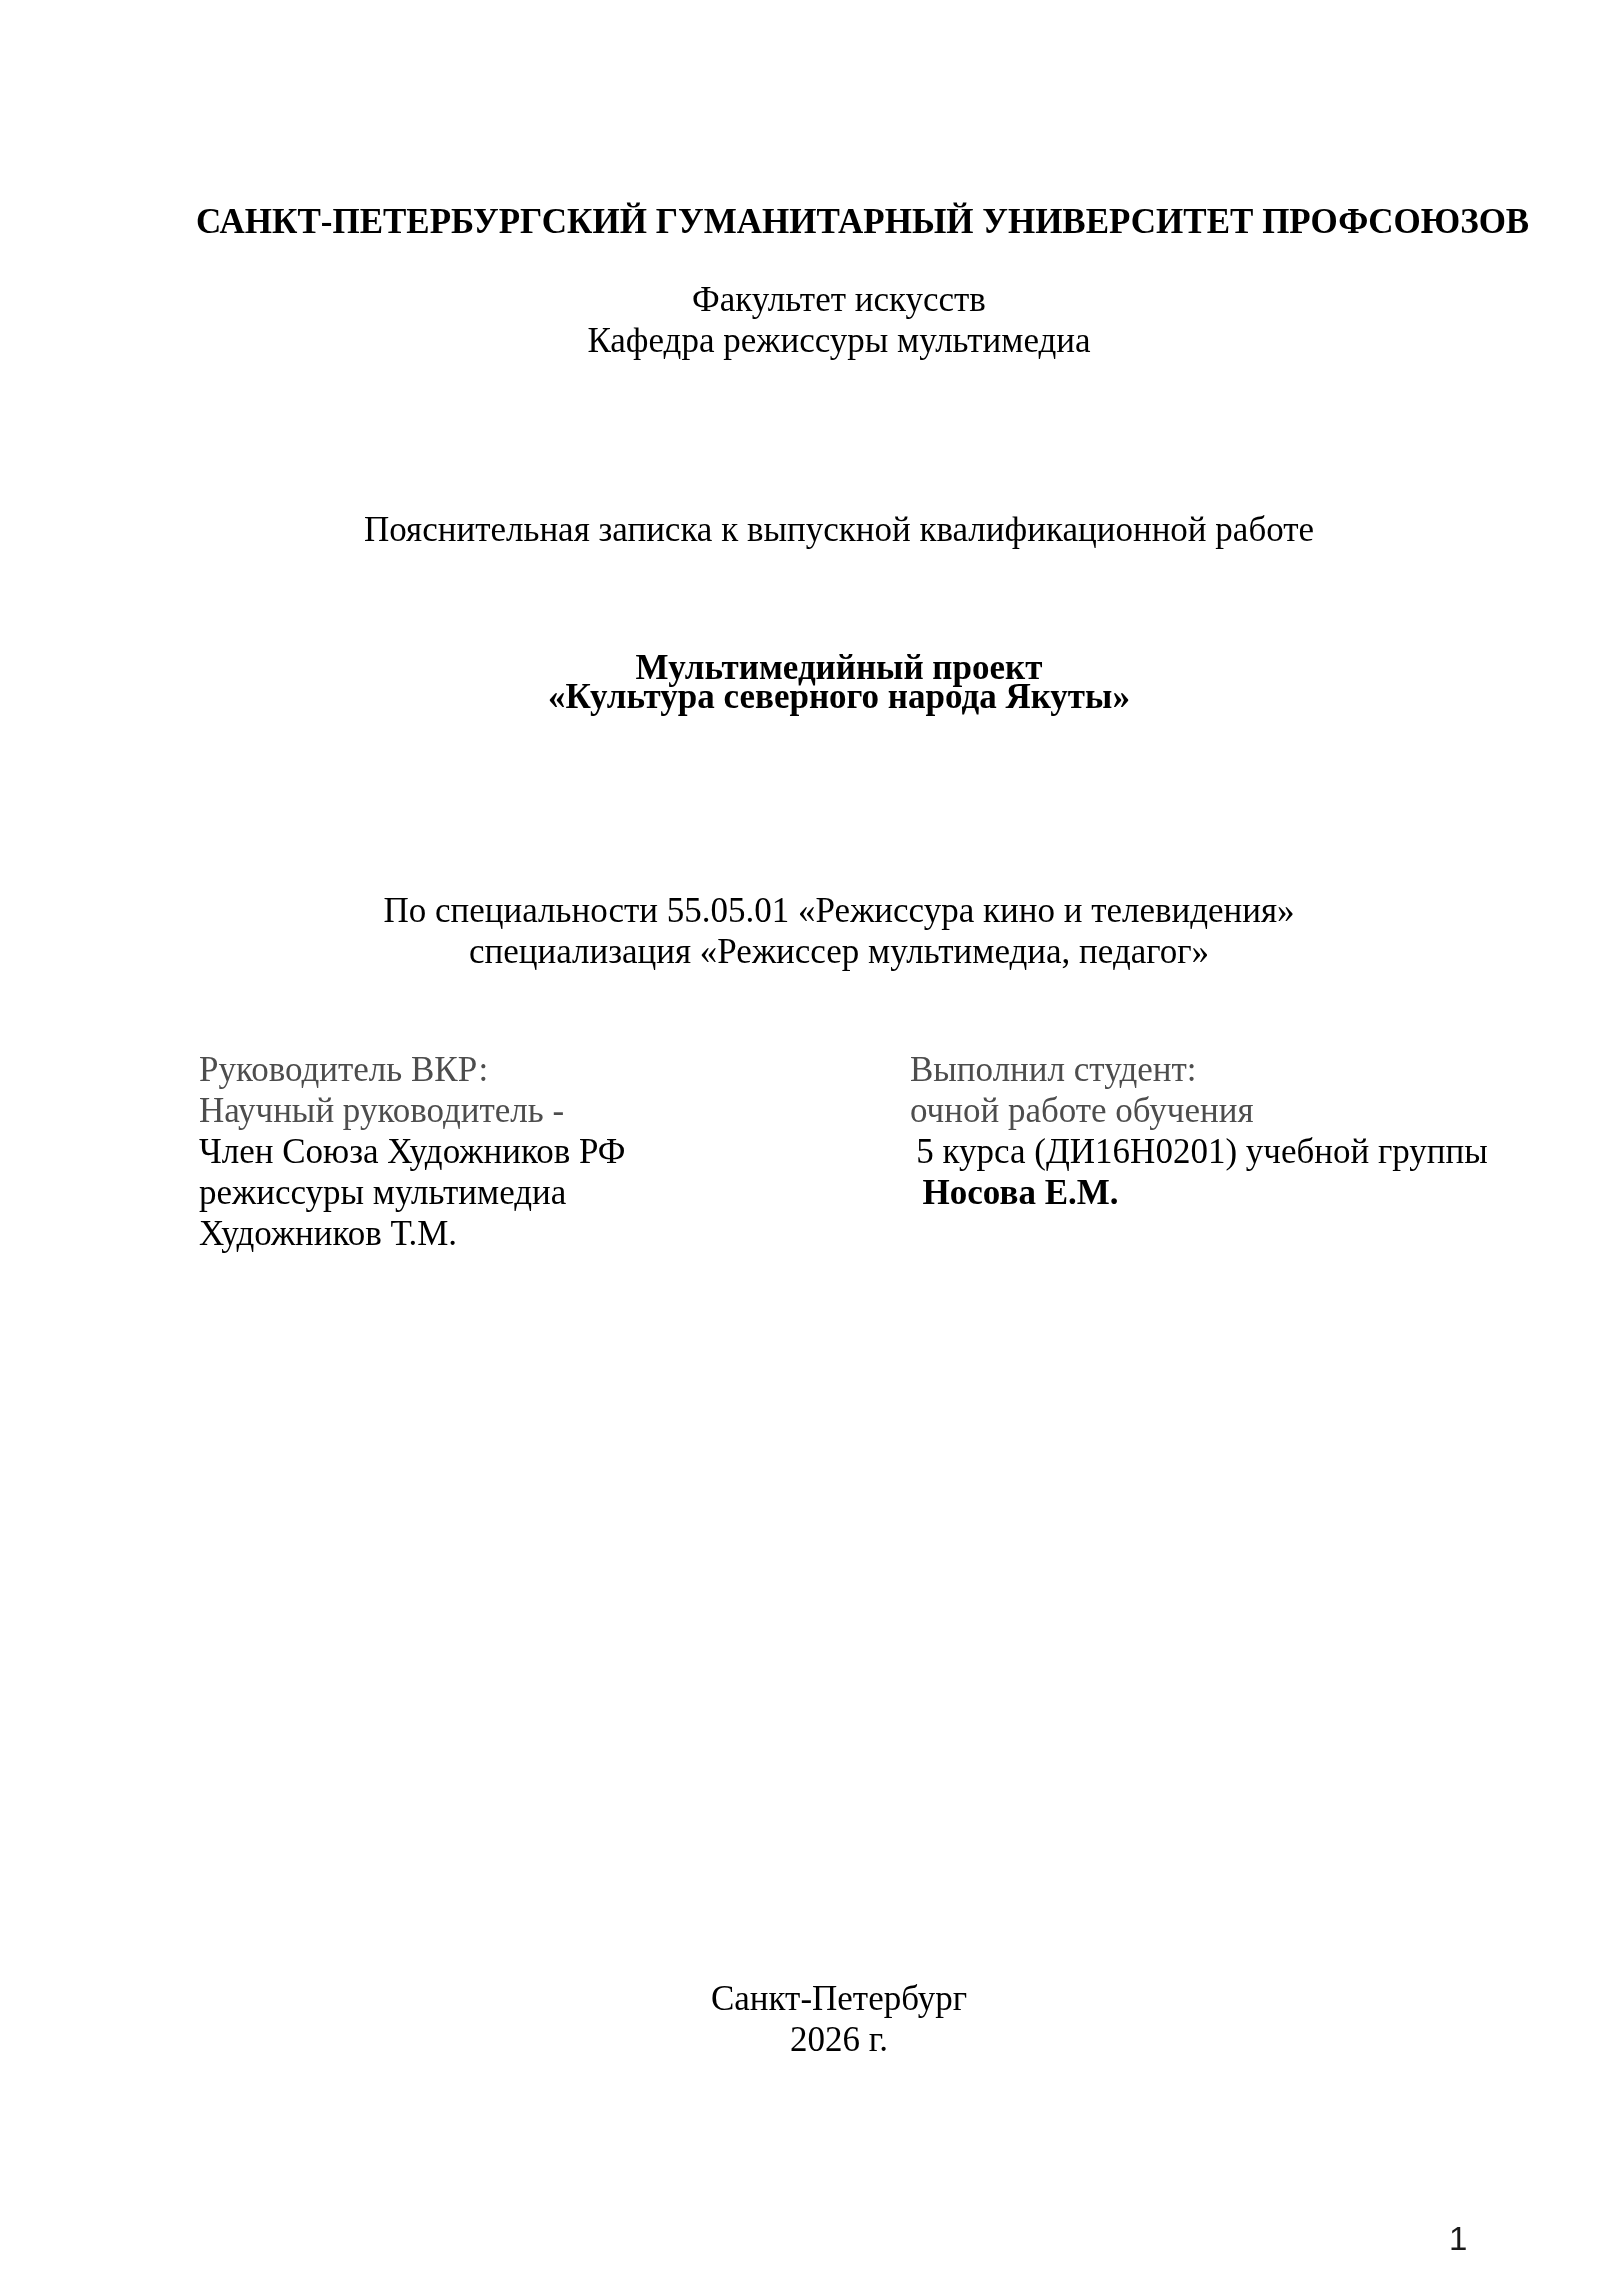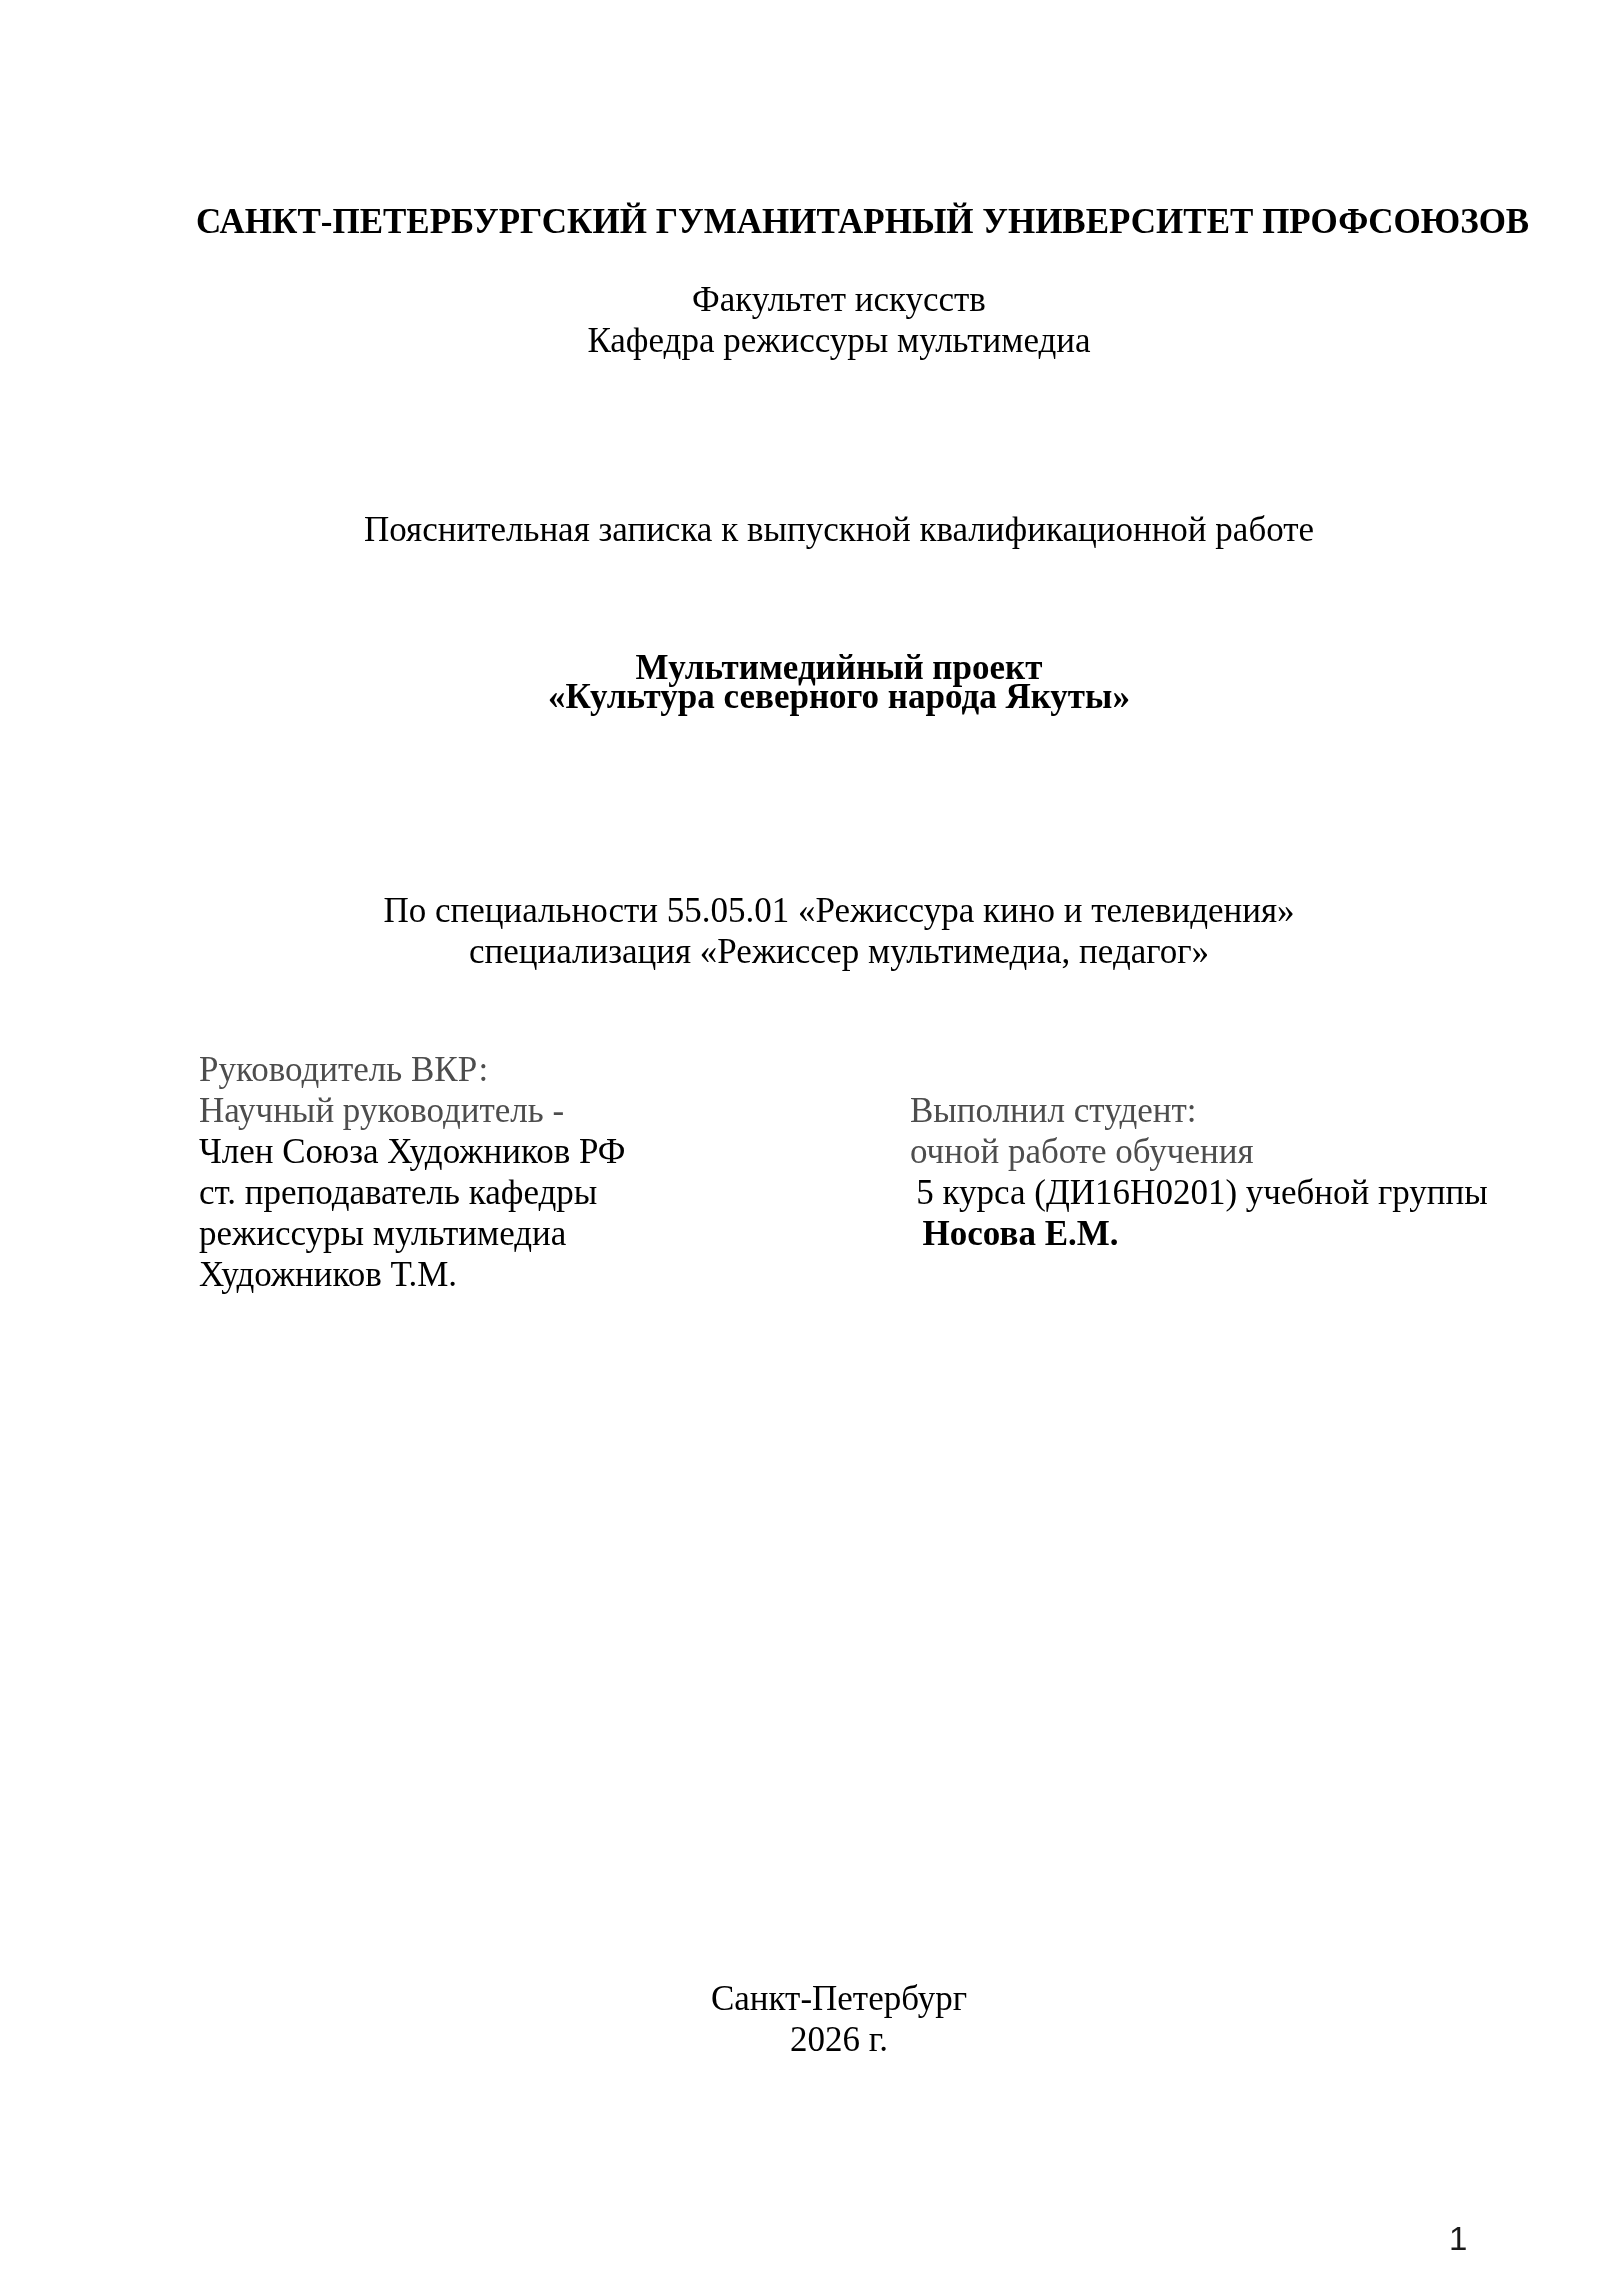--- a/index.html
+++ b/index.html
@@ -29,21 +29,21 @@
     line-height: 41px;
     white-space: nowrap;
   }
   .bold { font-weight: bold; }
   
   .cols {
     position: absolute;
     left: 199px;
     right: 79px;
     display: flex;
-    align-items: center;
+    align-items: flex-start;
   }
   .col { font-size: 35px; line-height: 41px; }
   .col-left  { width: 711px; flex: 0 0 auto; }
   .col-right { flex: 1 1 auto; }
   .cline { white-space: nowrap; }
   .muted { color: var(--color-muted); }
   .indent-sm { padding-left: 6.3px; }
   .indent-md { padding-left: 12.6px; font-weight: bold; }
   .page-number {
     position: absolute;
@@ -73,21 +73,20 @@
   <div class="line" style="top:890px">По специальности 55.05.01 «Режиссура кино и телевидения»</div>
 
   <div class="line" style="top:931px">специализация «Режиссер мультимедиа, педагог»</div>
 
   <div class="cols" style="top:1049px">
 
     <div class="col col-left">
       <div class="cline muted">Руководитель ВКР:</div>
       <div class="cline muted">Научный руководитель -</div>
       <div class="cline">Член Союза Художников РФ</div>
-      <div class="cline">ст. преподаватель кафедры</div>
       <div class="cline">режиссуры мультимедиа</div>
       <div class="cline">Художников Т.М.</div>
     </div>
 
     <div class="col col-right">
       <div class="cline muted">Выполнил студент:</div>
       <div class="cline muted">очной работе обучения</div>
       <div class="cline indent-sm">5 курса (ДИ16Н0201) учебной группы</div>
       <div class="cline indent-md">Носова Е.М.</div>
     </div>

